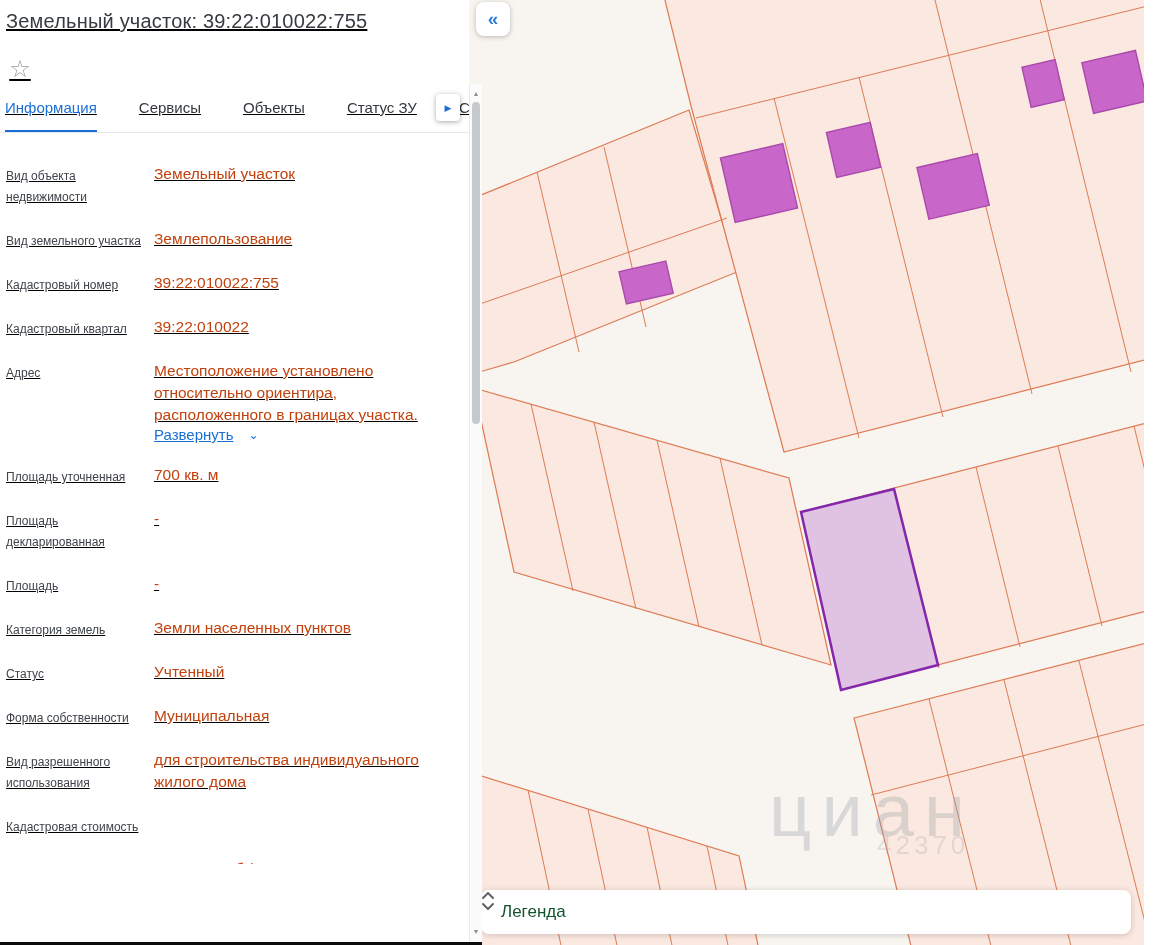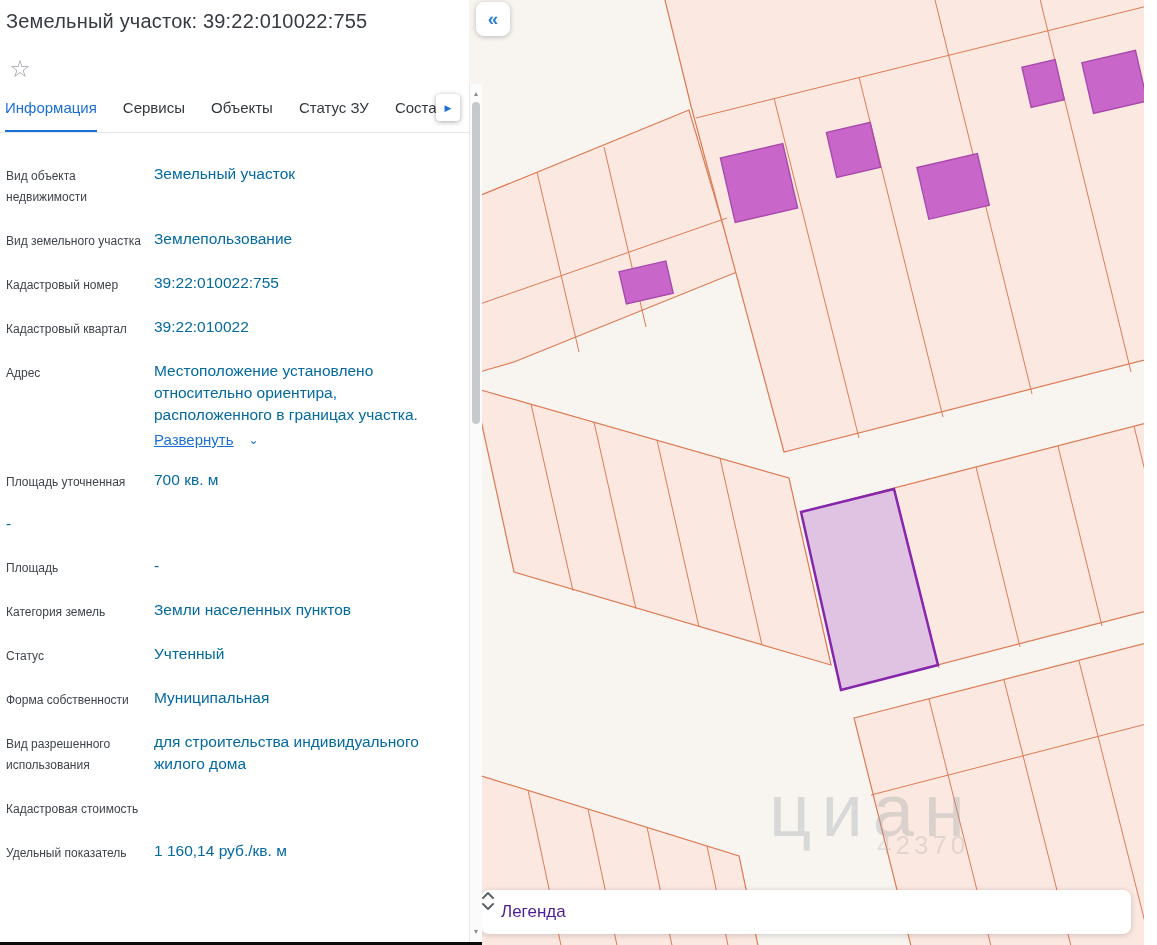--- a/index.html
+++ b/index.html
@@ -1,42 +1,42 @@
 <!DOCTYPE html>
 <html style="--accent-blue: #1a6fd4; --road-bg: #f8f5f1; --parcel-fill: #fbe8e0; --parcel-stroke: #dd7a54; --building-fill: #c966ca; --building-stroke: #a94aab; --selected-fill: #d9b9e3; --selected-stroke: #8526ab;"><head>
 <meta charset="utf-8">
 <style>
   * { margin:0; padding:0; box-sizing:border-box; }
   html,body { width:1157px; height:945px; overflow:hidden; background:#fff;
               font-family:"Liberation Sans", sans-serif; }
   .app { position:relative; width:1157px; height:945px; display:flex; }
 
   
-  .panel { position:relative; width:469px; height:864px; background:#fff; overflow:hidden; }
+  .panel { position:relative; width:469px; height:864px; background:#fff; overflow:hidden;text-decoration:underline; }
   .panel-header { padding:10px 8px 0 6px; }
   .page-title { font-size:20px; color:#363b41; font-weight:400; letter-spacing:.2px; }
   .star-btn { margin-top:22px; font-size:24px; color:#9aa0a6; width:28px; height:28px;
               display:flex; align-items:center; justify-content:center; cursor:pointer; }
 
-  .tabs { position:relative; display:flex; gap:26px; padding:14px 0 0 5px; height:48px;
+  .tabs { position:relative; display:flex; gap:42px; padding:14px 0 0 5px; height:48px;
           border-bottom:1px solid #e6e8eb; white-space:nowrap; overflow:hidden; margin-top:2px;}
   .tab { font-size:15px; color:#33383d; padding-bottom:13px; cursor:pointer; position:relative; }
   .tab.active { color:var(--accent-blue); }
   .tab.active::after { content:""; position:absolute; left:0; right:0; bottom:0; height:2.5px;
                        background:var(--accent-blue); }
   .tabs-more { position:absolute; right:9px; top:9px; width:24px; height:27px; background:#fff;
                border-radius:4px; box-shadow:0 1px 5px rgba(0,0,0,.35); display:flex;
                align-items:center; justify-content:center; color:var(--accent-blue);
                font-size:9px; cursor:pointer; z-index:3; }
 
   .fields { padding:30px 10px 0 6px; }
   .frow { display:grid; grid-template-columns:148px 1fr; margin-bottom:20px; }
   .flabel { font-size:12px; line-height:1.75; color:#3e444b; padding-top:3px; padding-right:10px;}
-  .fvalue { font-size:15.5px; line-height:1.42; color:#0369a1; }
-  .expand-link { margin-top:5px; font-size:15px; color:var(--accent-blue); cursor:pointer;
+  .fvalue { font-size:15.5px; line-height:1.42; color:#c2410c; }
+  .expand-link { font-size:15px; color:var(--accent-blue); cursor:pointer;
                  display:inline-flex; align-items:center; gap:15px; }
   .expand-link .txt { text-decoration:underline; }
   .expand-link .chev { font-size:12px; text-decoration:none; }
 
   
   .scrollbar { position:absolute; left:469px; top:84px; width:13px; height:858px;
                background:#fbfbfb; border-left:1px solid #e9e9e9; z-index:5; }
   .sb-arrow { position:absolute; left:0; width:12px; height:14px; display:flex;
               align-items:center; justify-content:center; font-size:7px; color:#8a8f94; cursor:pointer;}
   .sb-up { top:2px; } .sb-down { bottom:4px; }
@@ -58,21 +58,21 @@
                       opacity:.25; letter-spacing:4px; pointer-events:none; }
 
   .collapse-btn { position:absolute; left:7px; top:2px; width:34px; height:34px; background:#fff;
                   border-radius:8px; box-shadow:0 1px 5px rgba(0,0,0,.25); display:flex;
                   align-items:center; justify-content:center; color:#2f7fd6; font-size:19px;
                   font-weight:700; cursor:pointer; }
 
   .legend-bar { position:absolute; left:12px; right:13px; bottom:11px; height:44px; background:#fff;
                 border-radius:8px; box-shadow:0 1px 6px rgba(0,0,0,.18); display:flex;
                 align-items:center; justify-content:space-between; padding:0 16px 0 20px; cursor:pointer; }
-  .legend-label { font-size:17px; color:#4c1d95; }
+  .legend-label { font-size:17px; color:#14532d; }
 </style>
 </head>
 <body>
 
 <div class="app">
 
   <div class="panel">
     <div class="panel-header">
       <div class="page-title">Земельный участок: 39:22:010022:755</div>
       <div class="star-btn">
@@ -116,20 +116,21 @@
             <span class="txt">Развернуть</span>
             <span class="chev">⌄</span>
           </div>
         </div>
       </div>
       <div class="frow">
         <div class="flabel">Площадь уточненная</div>
         <div class="fvalue">700 кв. м</div>
       </div>
       <div class="frow">
+        <div class="flabel">Площадь декларированная</div>
         <div class="fvalue">-</div>
       </div>
       <div class="frow">
         <div class="flabel">Площадь</div>
         <div class="fvalue">-</div>
       </div>
       <div class="frow">
         <div class="flabel">Категория земель</div>
         <div class="fvalue">Земли населенных пунктов</div>
       </div>

